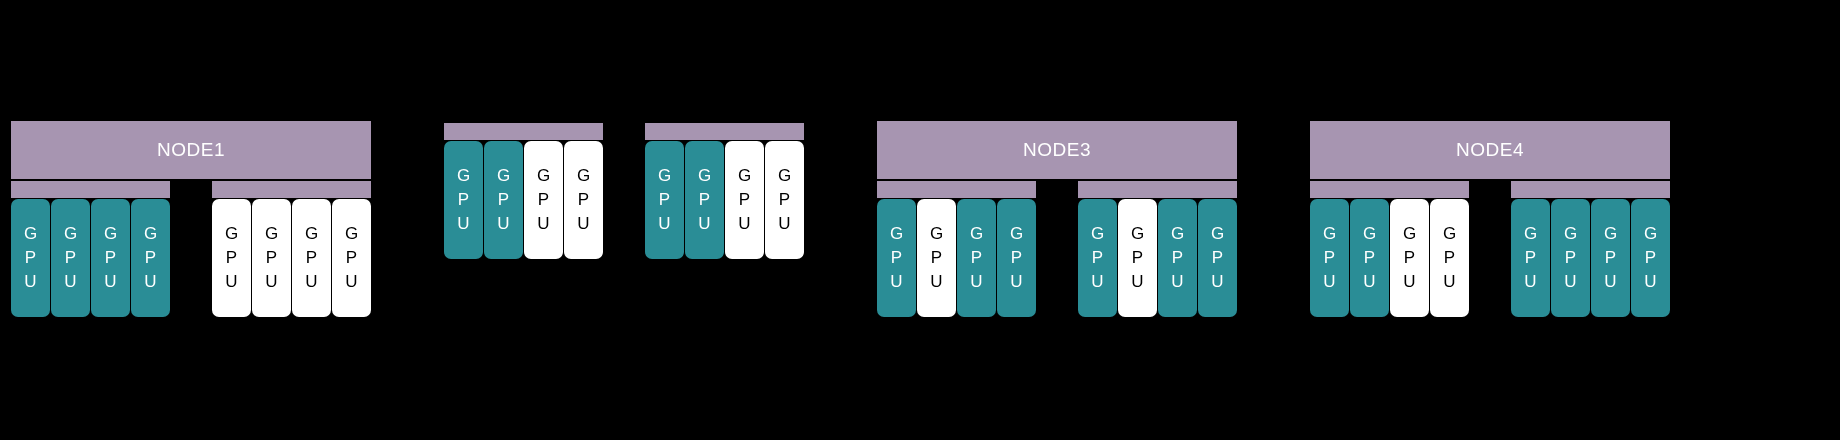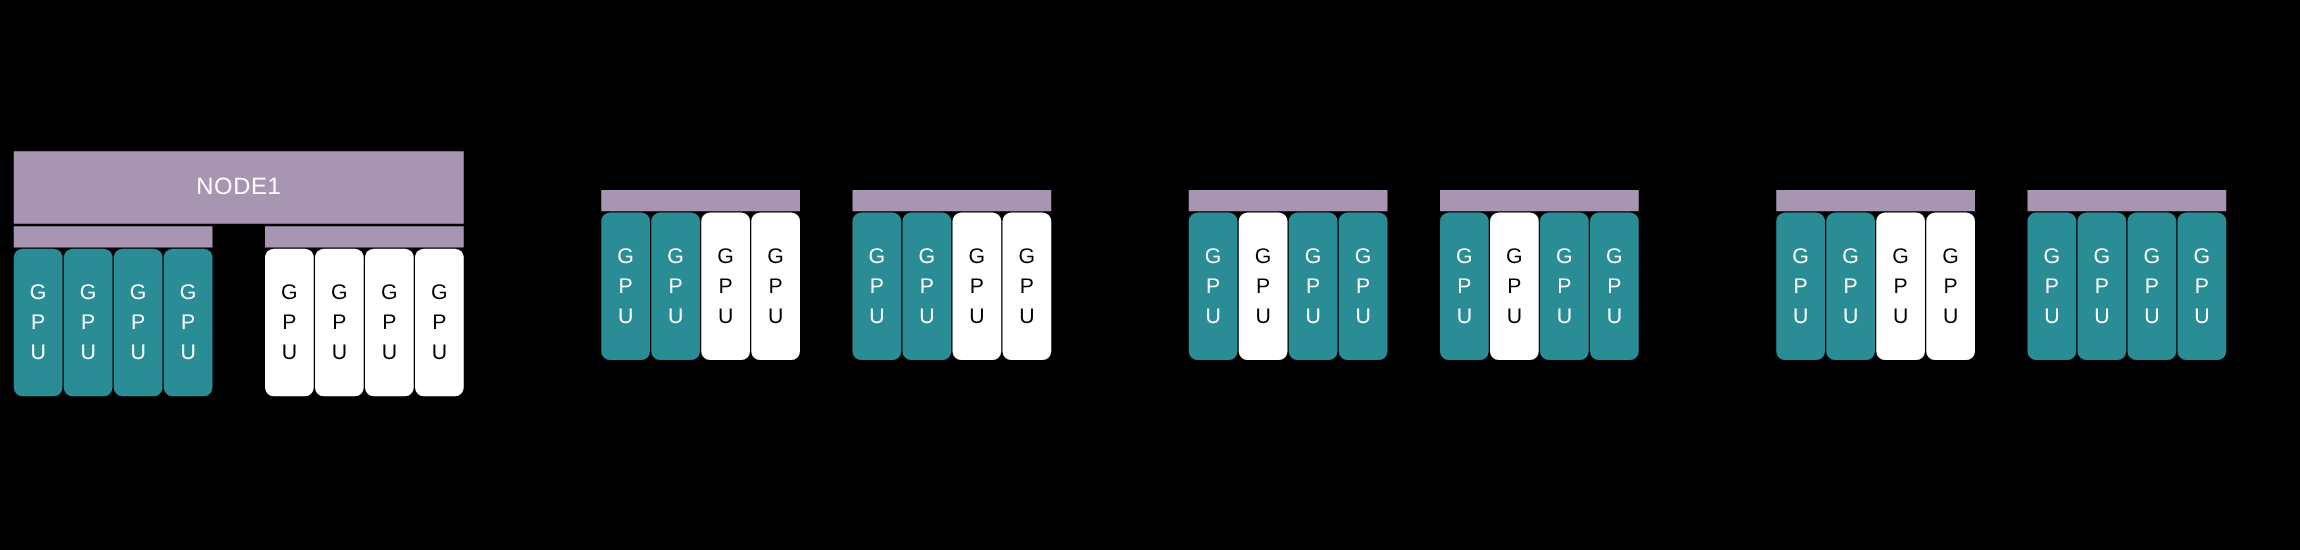--- a/index.html
+++ b/index.html
@@ -13,22 +13,21 @@
     width: 1840px;
     height: 440px;
     background: var(--bg, #000);
     overflow: hidden;
   }
   .nodes {
     position: absolute;
     left: 11px;
     top: 121px;
     display: flex;
-    gap: 110px;
-    align-items: center;
+    gap: 73px;
   }
   .node {
     width: 360px;
     display: flex;
     flex-direction: column;
   }
   .node-header {
     height: 58px;
     background: var(--node-color, #a795b1);
     display: flex;
@@ -196,20 +195,23 @@
                 <span class="gpu-letter">G</span>
                 <span class="gpu-letter">P</span>
                 <span class="gpu-letter">U</span>
               </div>
             </div>
   </div>
 </div>
   </div>
 
   <div class="node">
+    <div class="node-header">
+      <span class="node-label">NODE3</span>
+    </div>
     <div class="sockets">
   <div class="socket">
     <div class="socket-bar"></div>
     <div class="gpu-row">
               <div class="gpu active">
                 <span class="gpu-letter">G</span>
                 <span class="gpu-letter">P</span>
                 <span class="gpu-letter">U</span>
               </div>
               <div class="gpu idle">
@@ -252,20 +254,23 @@
                 <span class="gpu-letter">G</span>
                 <span class="gpu-letter">P</span>
                 <span class="gpu-letter">U</span>
               </div>
             </div>
   </div>
 </div>
   </div>
 
   <div class="node">
+    <div class="node-header">
+      <span class="node-label">NODE4</span>
+    </div>
     <div class="sockets">
   <div class="socket">
     <div class="socket-bar"></div>
     <div class="gpu-row">
               <div class="gpu active">
                 <span class="gpu-letter">G</span>
                 <span class="gpu-letter">P</span>
                 <span class="gpu-letter">U</span>
               </div>
               <div class="gpu active">

